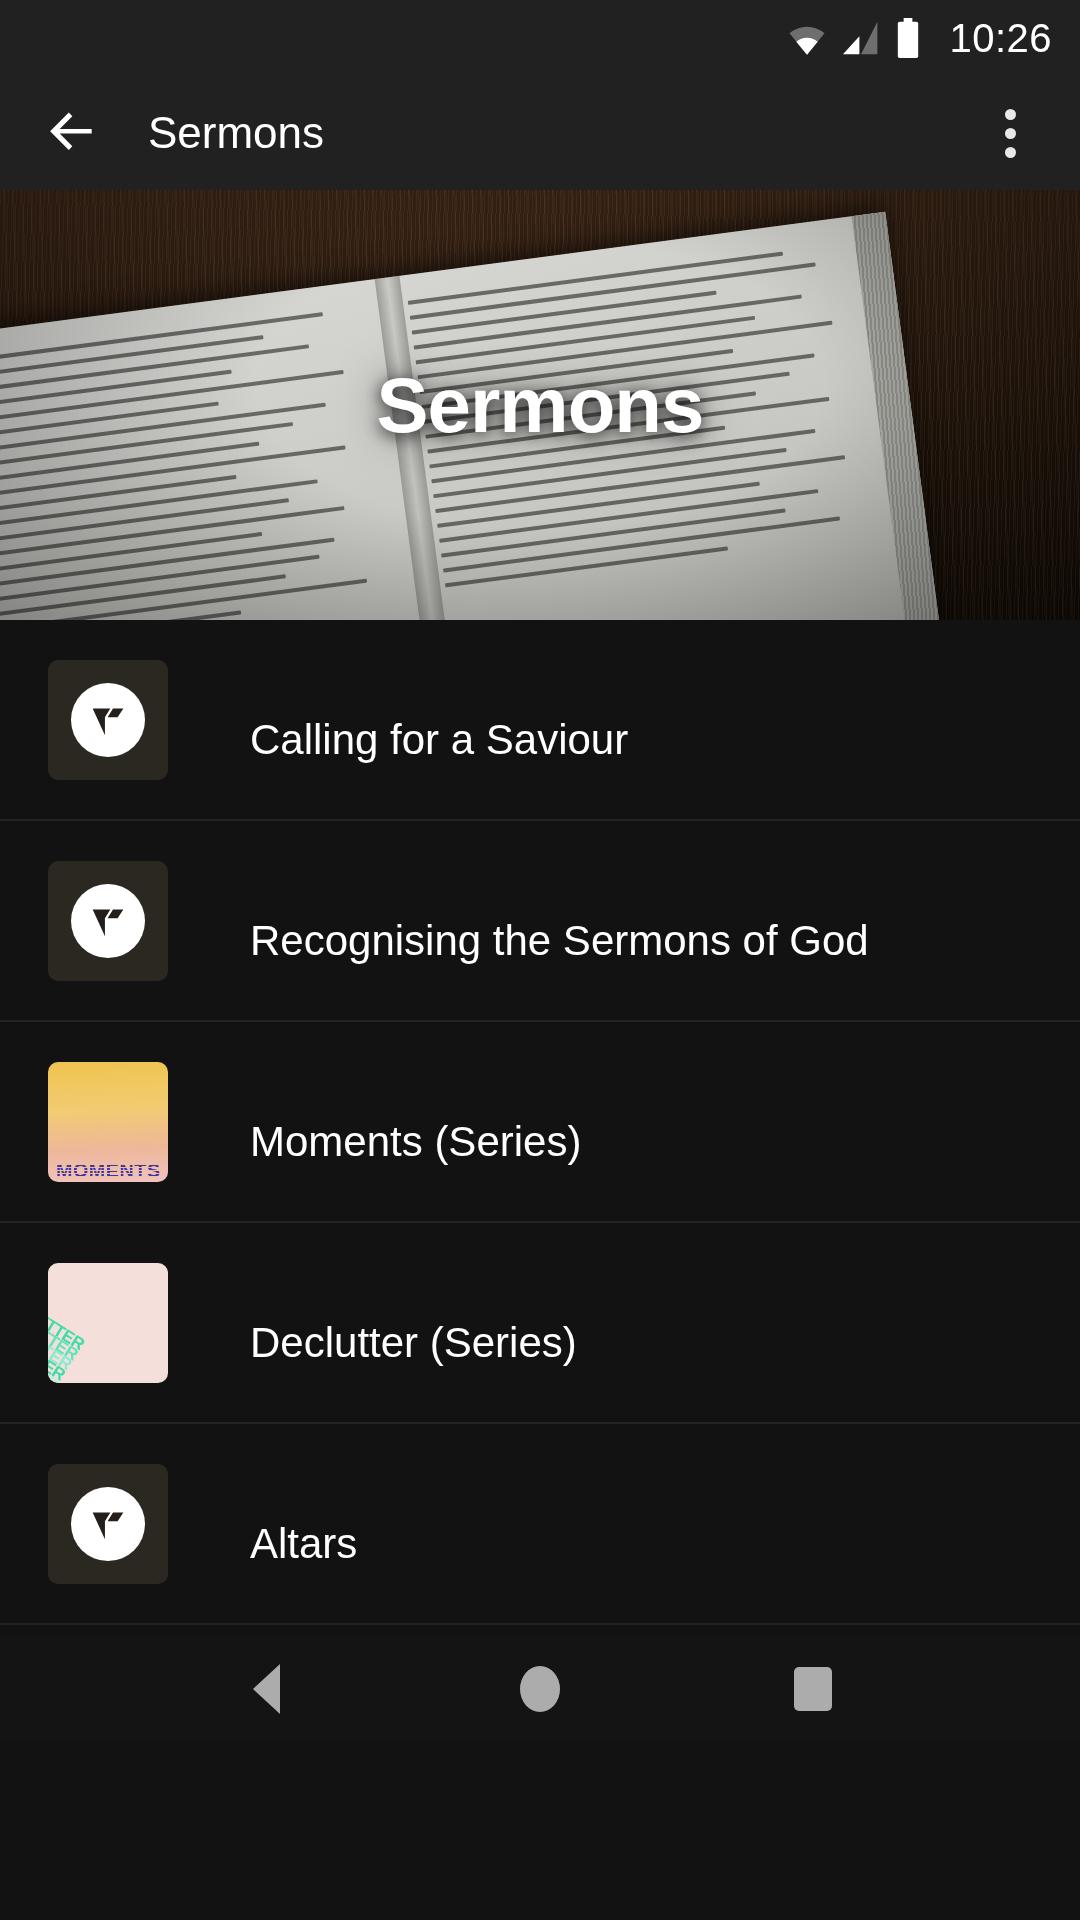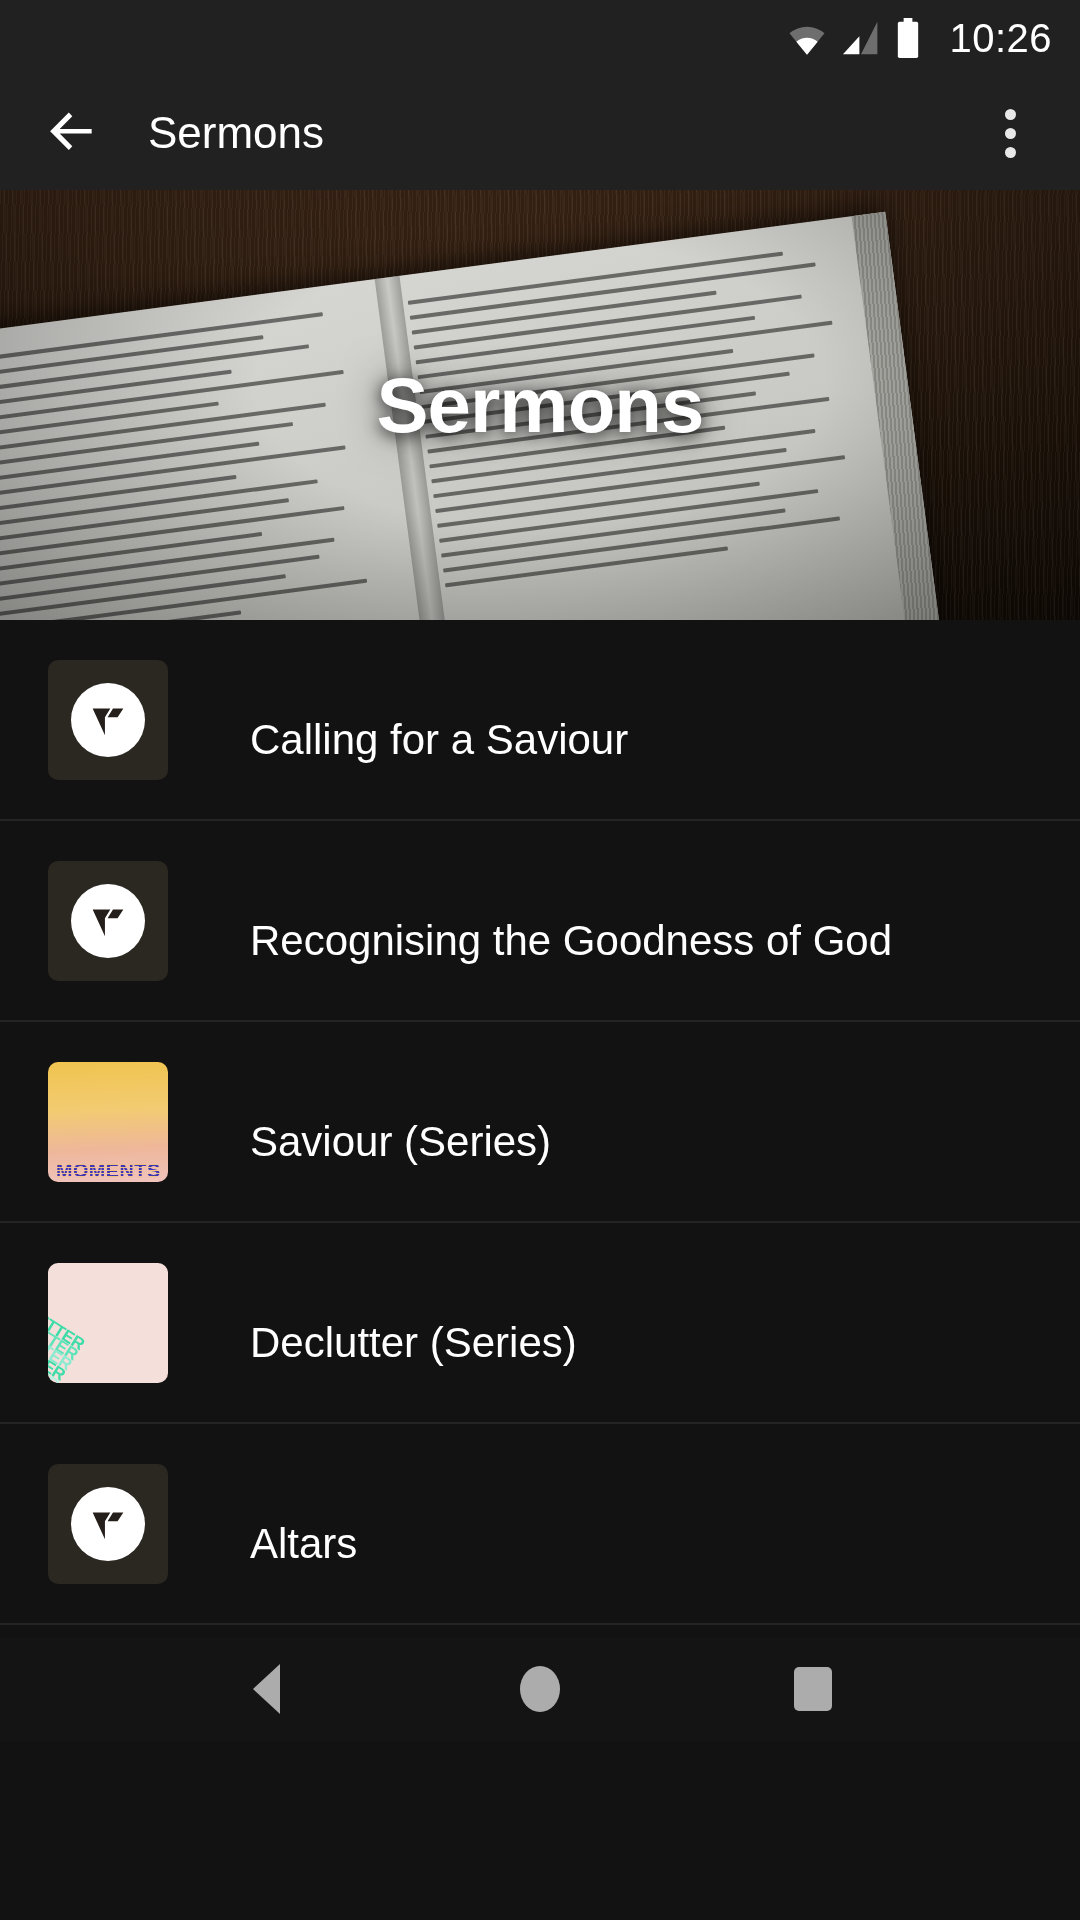--- a/index.html
+++ b/index.html
@@ -423,28 +423,28 @@
     </div>
 
     <div class="list-item">
       <div class="thumb logo">
         <span class="v-circle">
           <svg viewBox="0 0 24 24" width="46" height="46">
             <path d="M4 6 H13.2 L10.4 10.6 L10.4 20 L4 6 Z M14.6 6 H20 L17 10.6 H11.8 Z" fill="#241f1b"></path>
           </svg>
         </span>
       </div>
-      <div class="item-title">Recognising the Goodness of God</div>
+      <div class="item-title">Recognising the Sermons of God</div>
     </div>
 
     <div class="list-item">
       <div class="thumb moments">
         <span class="moments-word">MOMENTS</span>
       </div>
-      <div class="item-title">Saviour (Series)</div>
+      <div class="item-title">Moments (Series)</div>
     </div>
 
     <div class="list-item">
       <div class="thumb declutter">
         <div class="declutter-stack">
           <div class="dl" style="color:#3ddca8">DECLUTTER</div>
           <div class="dl" style="color:#5fe3bb">DECLUTTER</div>
           <div class="dl" style="color:#8aebd0">DECLUTTER</div>
           <div class="dl" style="color:#3ddca8">DECLUTTER</div>
           <div class="dl" style="color:#b4f2e2">DECLUTTER</div>

